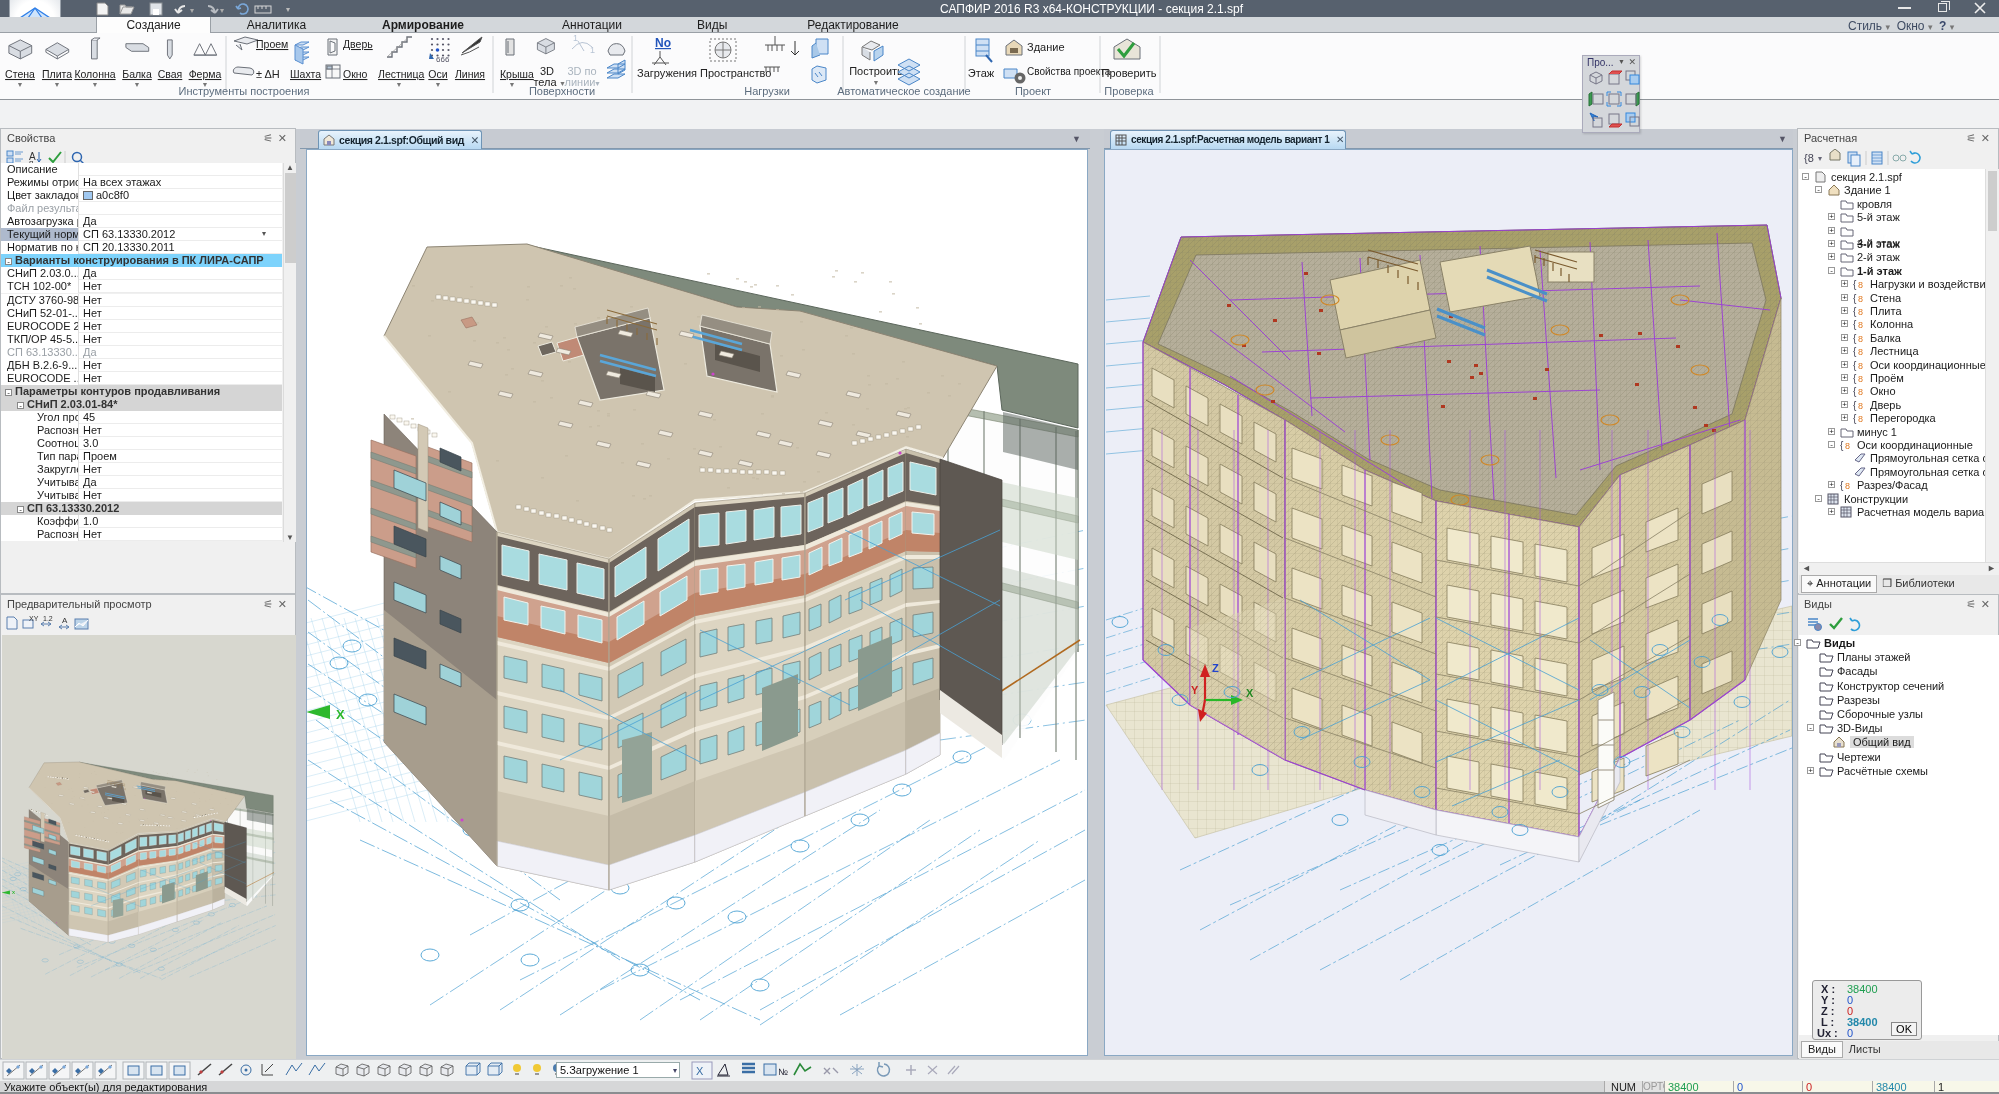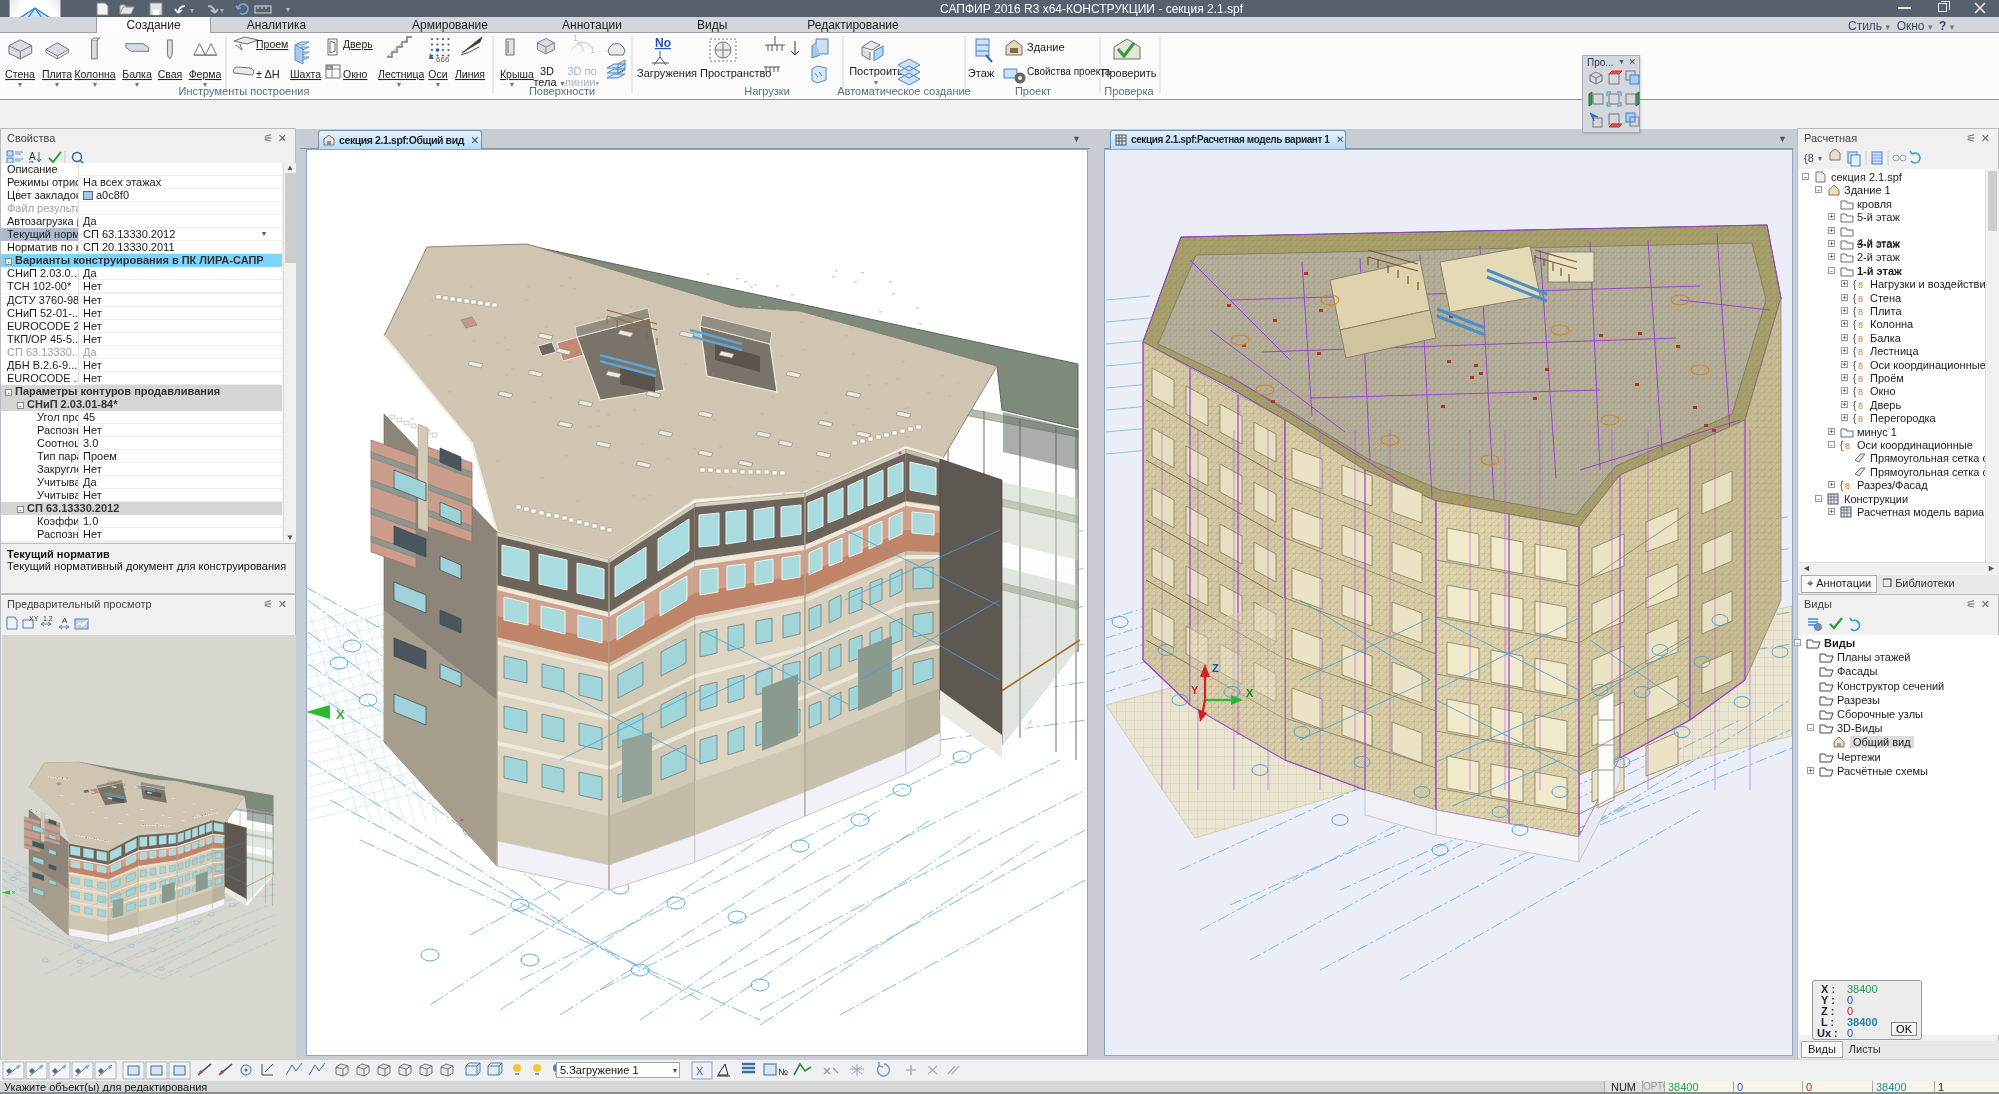--- a/index.html
+++ b/index.html
@@ -49,21 +49,21 @@
 <div class="abs" style="left:9px;top:0px;width:52px;height:46px;border-radius:0 0 26px 26px;background:radial-gradient(circle at 50% 45%,#ffffff 55%,#dfe3e8 100%);border:1px solid #9aa2ab;border-top:none;"></div>
 <svg class="abs" style="left:17px;top:6px" width="36" height="34">
       <g stroke="#2f7fe8" stroke-width="1.3" fill="#cfe4fb">
         <path d="M18 2 L33 12 L18 32 L3 12 Z"></path>
         <path d="M3 12 h30 M18 2 L11 12 L18 32 M18 2 L25 12 L18 32" fill="none"></path>
       </g>
     </svg>
 <div class="abs" id="tabrow"></div>
 <div class="rtab act" style="left:96px;width:115px;text-align:center;">Создание</div>
 <div class="rtab" style="left:226px;width:101px;text-align:center;">Аналитика</div>
-<div class="rtab" style="left:370px;width:130px;text-align:right;">Армирование</div>
+<div class="rtab" style="left:370px;width:130px;text-align:left;font-weight:bold;">Армирование</div>
 <div class="rtab" style="left:540px;width:104px;text-align:center;">Аннотации</div>
 <div class="rtab" style="left:685px;width:50px;text-align:center;">Виды</div>
 <div class="rtab" style="left:778px;width:150px;text-align:center;">Редактирование</div>
 <div class="abs" style="left:1848px;top:19px;font-size:12px;color:#3f4c63;">Стиль <span style="color:#777;font-size:9px;">▾</span>&nbsp; Окно <span style="color:#777;font-size:9px;">▾</span>&nbsp; <b style="color:#39486a;">?</b> <span style="color:#777;font-size:9px;">▾</span></div>
 <div class="abs" id="ribbon"></div>
 <svg class="abs" style="left:0;top:33px" width="1999" height="67">
       <line x1="226" y1="3" x2="226" y2="60" stroke="#d0d3d6"></line>
       <line x1="493" y1="3" x2="493" y2="60" stroke="#d0d3d6"></line>
       <line x1="632" y1="3" x2="632" y2="60" stroke="#d0d3d6"></line>
       <line x1="843" y1="3" x2="843" y2="60" stroke="#d0d3d6"></line>
@@ -341,21 +341,20 @@
     </div>
     <div class="abs" style="left:1px;top:528px;width:281px;height:13px;background:#fff;border-bottom:1px solid #ececec;font-size:11px;">
       <span style="position:absolute;left:0;top:0;width:78px;height:13px;background:#fff;border-right:1px solid #e0e0e0;padding-left:36px;color:#1a1a1a;overflow:hidden;white-space:nowrap;">Распозна...</span>
       <span style="position:absolute;left:82px;top:0;color:#1a1a1a;white-space:nowrap;">Нет</span>
     </div>
 <div class="abs" style="left:283px;top:163px;width:13px;height:379px;background:#f0f0f0;border-left:1px solid #dcdcdc;">
       <div style="position:absolute;top:0;width:100%;text-align:center;font-size:8px;color:#555;">▲</div>
       <div style="position:absolute;top:10px;left:1px;width:11px;height:90px;background:#cdcdcd;"></div>
       <div style="position:absolute;bottom:0;width:100%;text-align:center;font-size:8px;color:#555;">▼</div>
     </div>
-<div class="abs" style="left:1px;top:543px;width:294px;height:50px;background:#f0f0f0;border-top:1px solid #c0c0c0;font-size:11px;color:#111;padding:4px 6px;"><b>Текущий норматив</b><br><span style="font-size:11px;">Текущий нормативный документ для конструирования</span></div>
 <div class="abs panel" style="left:0;top:594px;width:296px;height:465px;">
 <div class="phead">Предварительный просмотр</div>
       <div class="pinx" style="right:22px;">⚟</div>
       <div class="pinx" style="right:8px;">✕</div>
 <svg class="abs" style="left:4px;top:20px" width="180" height="18">
         <g stroke="#5a7fae" fill="#eef2f8" stroke-width="1">
           <path d="M2 2 h7 l3 3 v9 h-10 z"></path>
           <rect x="18" y="5" width="10" height="8"></rect>
           <text x="24" y="6" font-size="7" fill="#333" stroke="none">XY</text>
           <path d="M36 9 h10 m-10 0 l3 -2 m-3 2 l3 2 m7 -2 l-3 -2 m3 2 l-3 2"></path>

